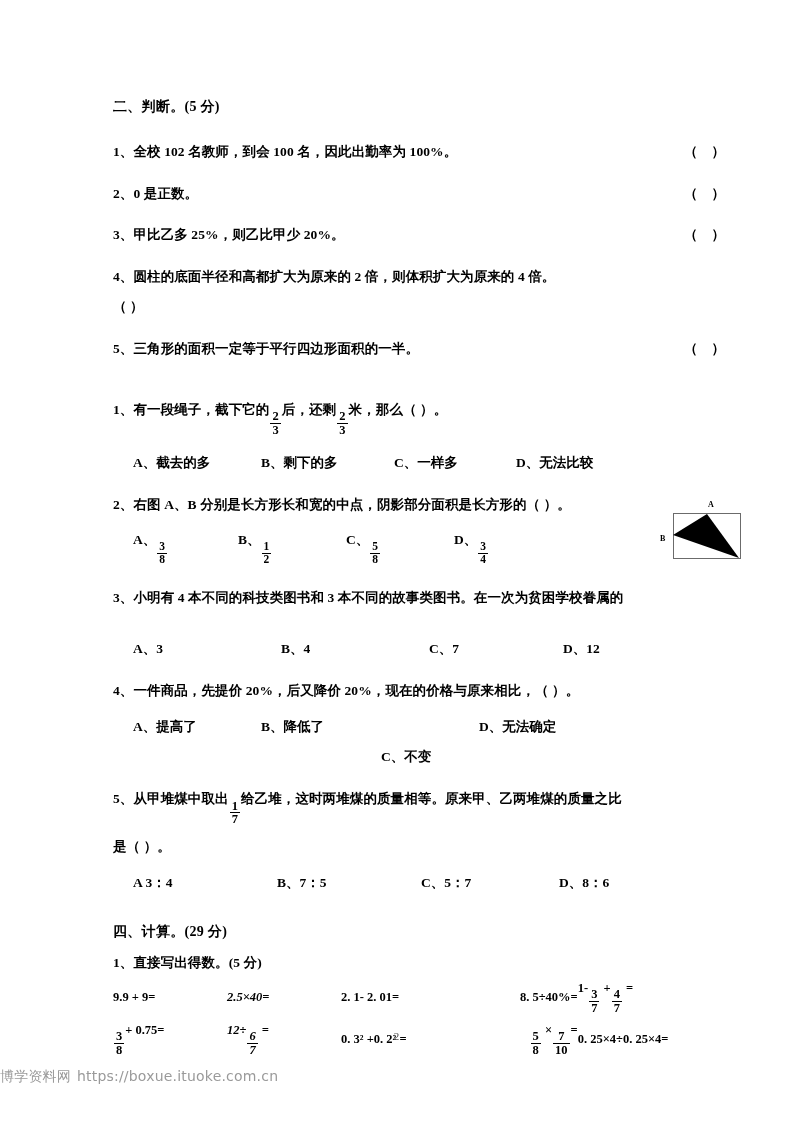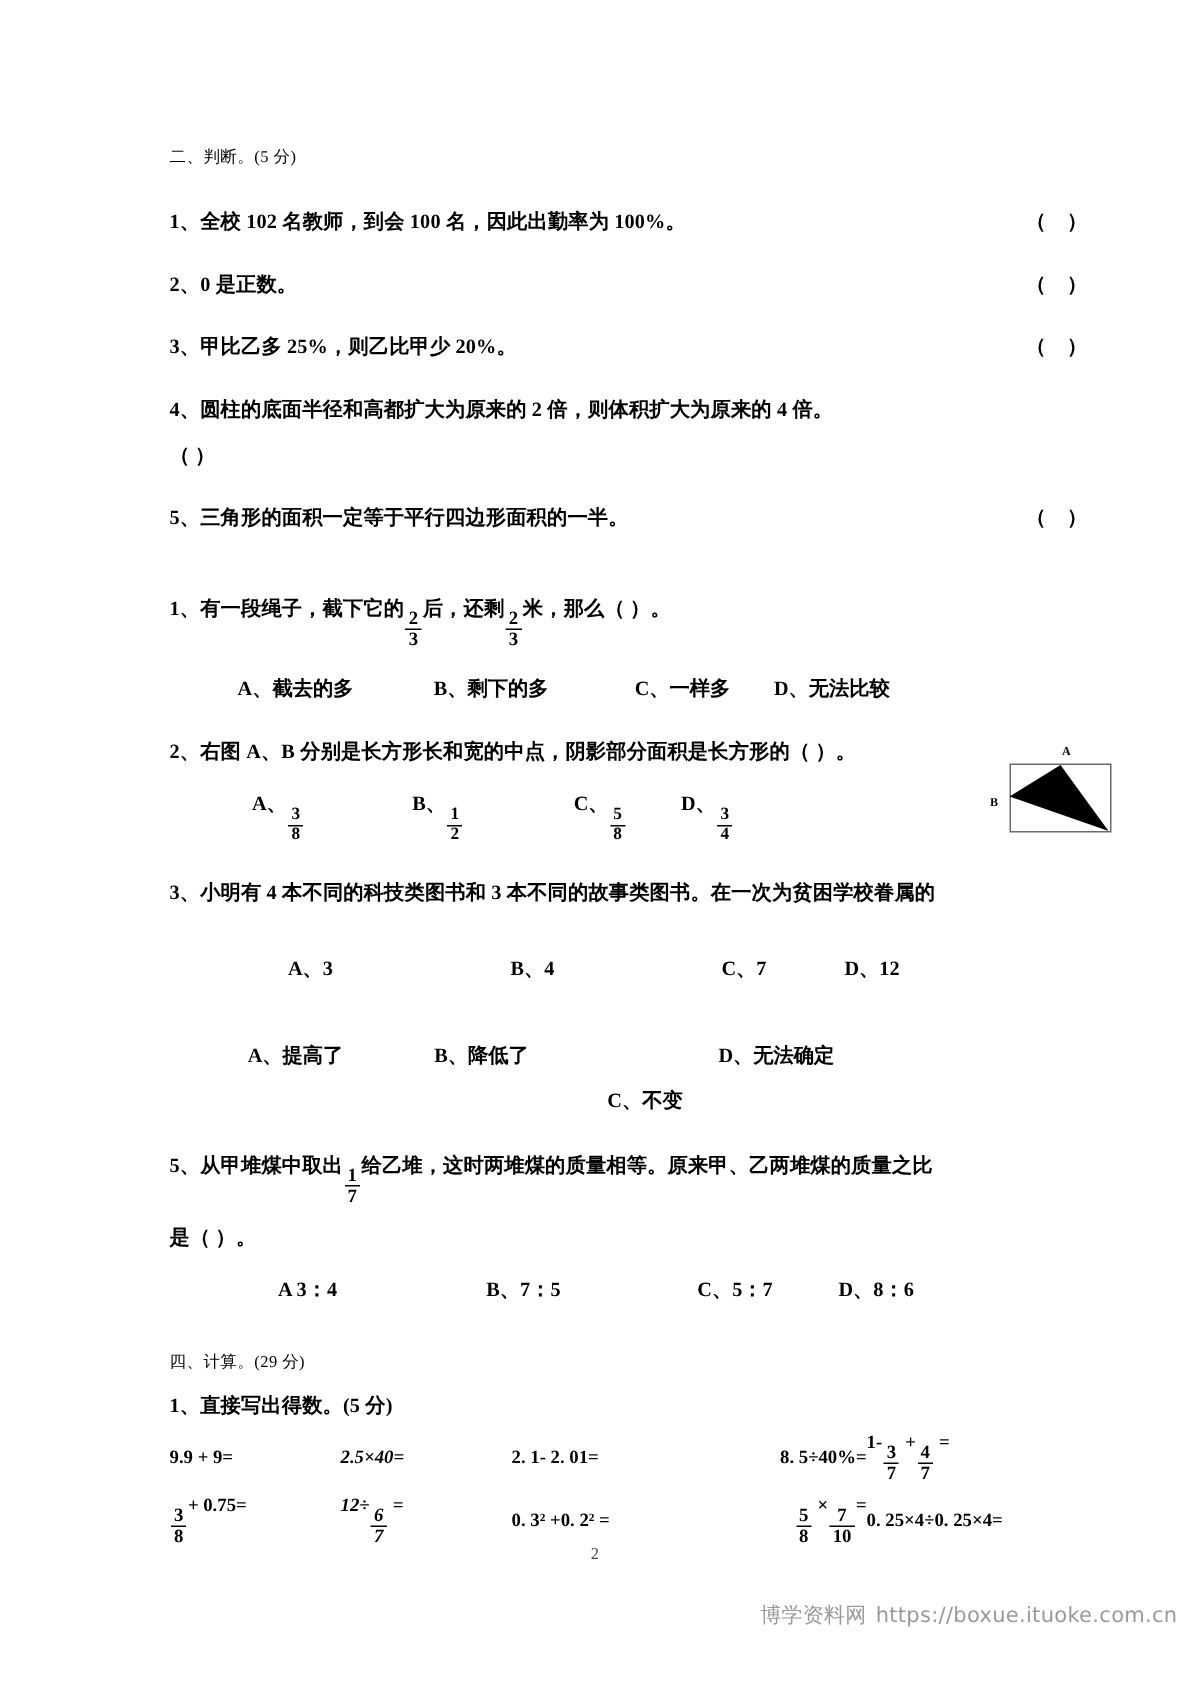--- a/index.html
+++ b/index.html
@@ -25,22 +25,22 @@
 
   .content {
     position: absolute;
     left: 113px;
     top: 98px;
     width: 600px;
   }
 
   
   .sec-head {
-    font-weight: normal;
-    font-size: 11px;
+    font-weight: bold;
+    font-size: 14px;
     letter-spacing: .3px;
     margin: 0 0 4px 0;
     line-height: 1.3;
   }
 
   .q {
     position: relative;
     font-weight: bold;
     font-size: 13.5px;
     line-height: 1.45;
@@ -62,21 +62,21 @@
     white-space: pre;
   }
 
   .choices {
     font-weight: bold;
     font-size: 13.5px;
     display: flex;
     padding-left: 20px;
     line-height: 1.5;
   }
-  .choices > span { display: inline-block; text-align: center; }
+  .choices > span { display: inline-block; }
 
   
   .c-w1 > span:nth-child(1) { width: 128px; }
   .c-w1 > span:nth-child(2) { width: 133px; }
   .c-w1 > span:nth-child(3) { width: 122px; }
 
   .c-w2 > span:nth-child(1) { width: 105px; }
   .c-w2 > span:nth-child(2) { width: 108px; }
   .c-w2 > span:nth-child(3) { width: 108px; }
 
@@ -179,21 +179,21 @@
     width: 793px;
     text-align: center;
     font-size: 11px;
     color: #4a4a4a;
   }
   .footer {
     position: absolute;
     left: 0;
     top: 1068px;
     width: 785px;
-    text-align: right;
+    text-align: left;
     font-size: 14px;
     color: #9a9a9a;
     font-family: "DejaVu Sans", "Liberation Sans", sans-serif;
     letter-spacing: .2px;
   }
   .footer .site { margin-right: 6px; }
 </style>
 </head>
 <body>
 
@@ -312,20 +312,23 @@
 
     <div class="choices c-w3">
       <span>A、3</span>
       <span>B、4</span>
       <span>C、7</span>
       <span>D、12</span>
     </div>
 
     <div class="row-gap-a"></div>
 
+    <div class="q">
+      <span>4、</span><span>一件商品，先提价 20%，后又降价 20%，现在的价格与原来相比，（        ）。</span>
+    </div>
 
     <div class="row-gap-b"></div>
 
     <div class="choices c-w4">
       <span>A、提高了</span>
       <span>B、降低了</span>
       <span>C、不变</span>
       <span>D、无法确定</span>
     </div>
 

